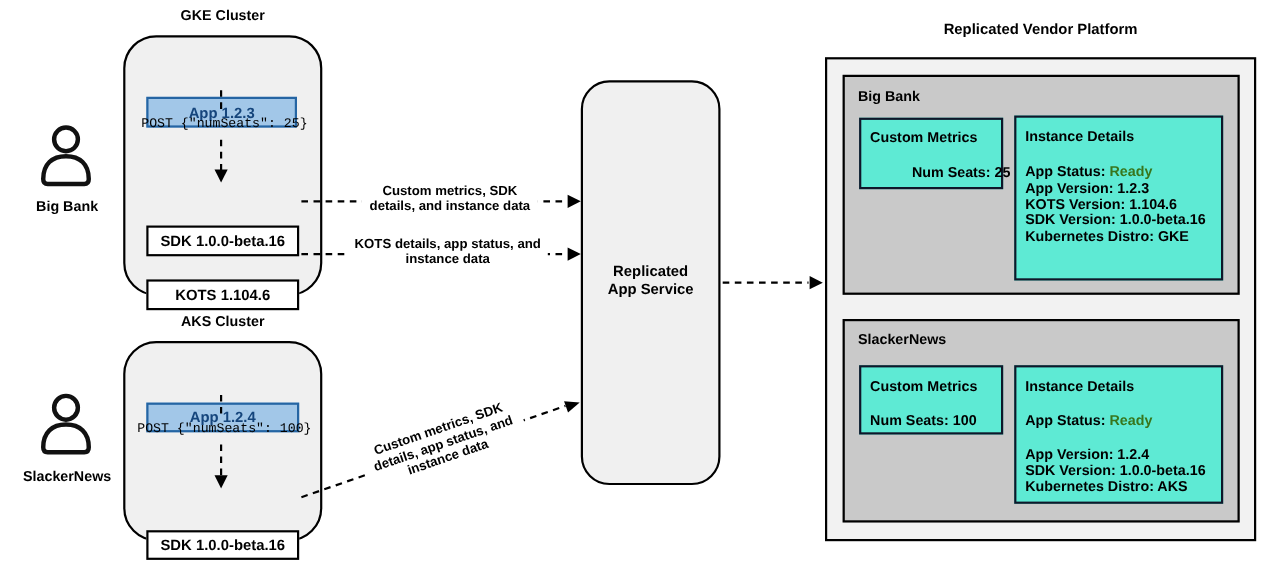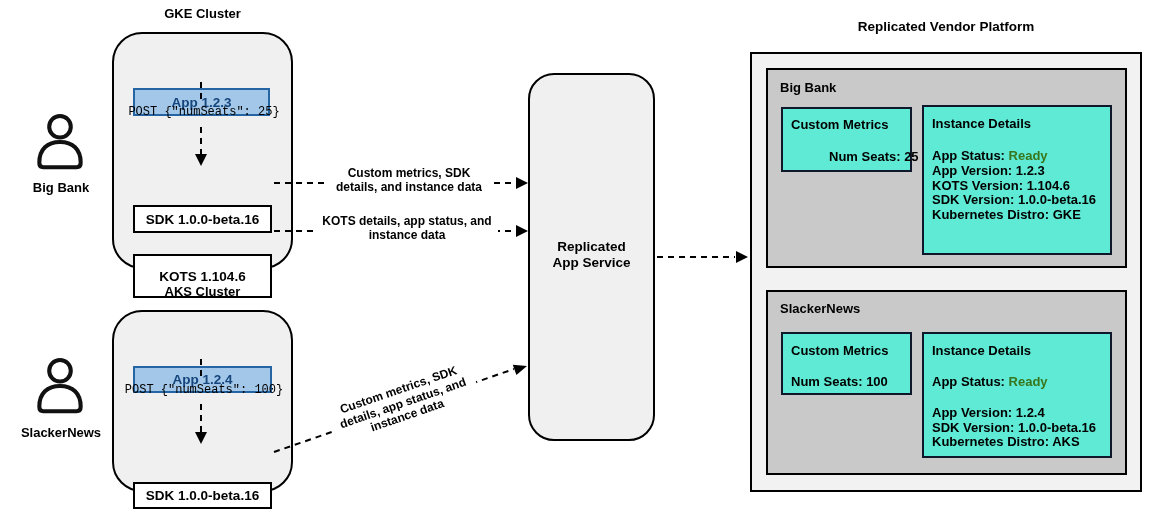--- a/index.html
+++ b/index.html
@@ -53,21 +53,21 @@
   <div class="abs ctitle" style="left:4px;top:425px;width:114px;">SlackerNews</div>
 
   <div class="abs ctitle" style="left:112px;top:6px;width:181px;">GKE Cluster</div>
   <div class="abs cluster" style="left:112px;top:32px;width:181px;height:237px;"></div>
   <div class="abs node app-node" style="left:133px;top:52px;width:137px;height:28px;">
     <span>App 1.2.3</span>
   </div>
   <div class="abs node" style="left:133px;top:169px;width:139px;height:28px;">
     <span>SDK 1.0.0-beta.16</span>
   </div>
-  <div class="abs node" style="left:133px;top:218px;width:139px;height:44px;">
+  <div class="abs node" style="left:133px;top:218px;width:139px;height:28px;">
     <span>KOTS 1.104.6</span>
   </div>
 
   <div class="abs ctitle" style="left:112px;top:284px;width:181px;">AKS Cluster</div>
   <div class="abs cluster" style="left:112px;top:310px;width:181px;height:182px;"></div>
   <div class="abs node app-node" style="left:133px;top:330px;width:139px;height:27px;">
     <span>App 1.2.4</span>
   </div>
   <div class="abs node" style="left:133px;top:446px;width:139px;height:27px;">
     <span>SDK 1.0.0-beta.16</span>

